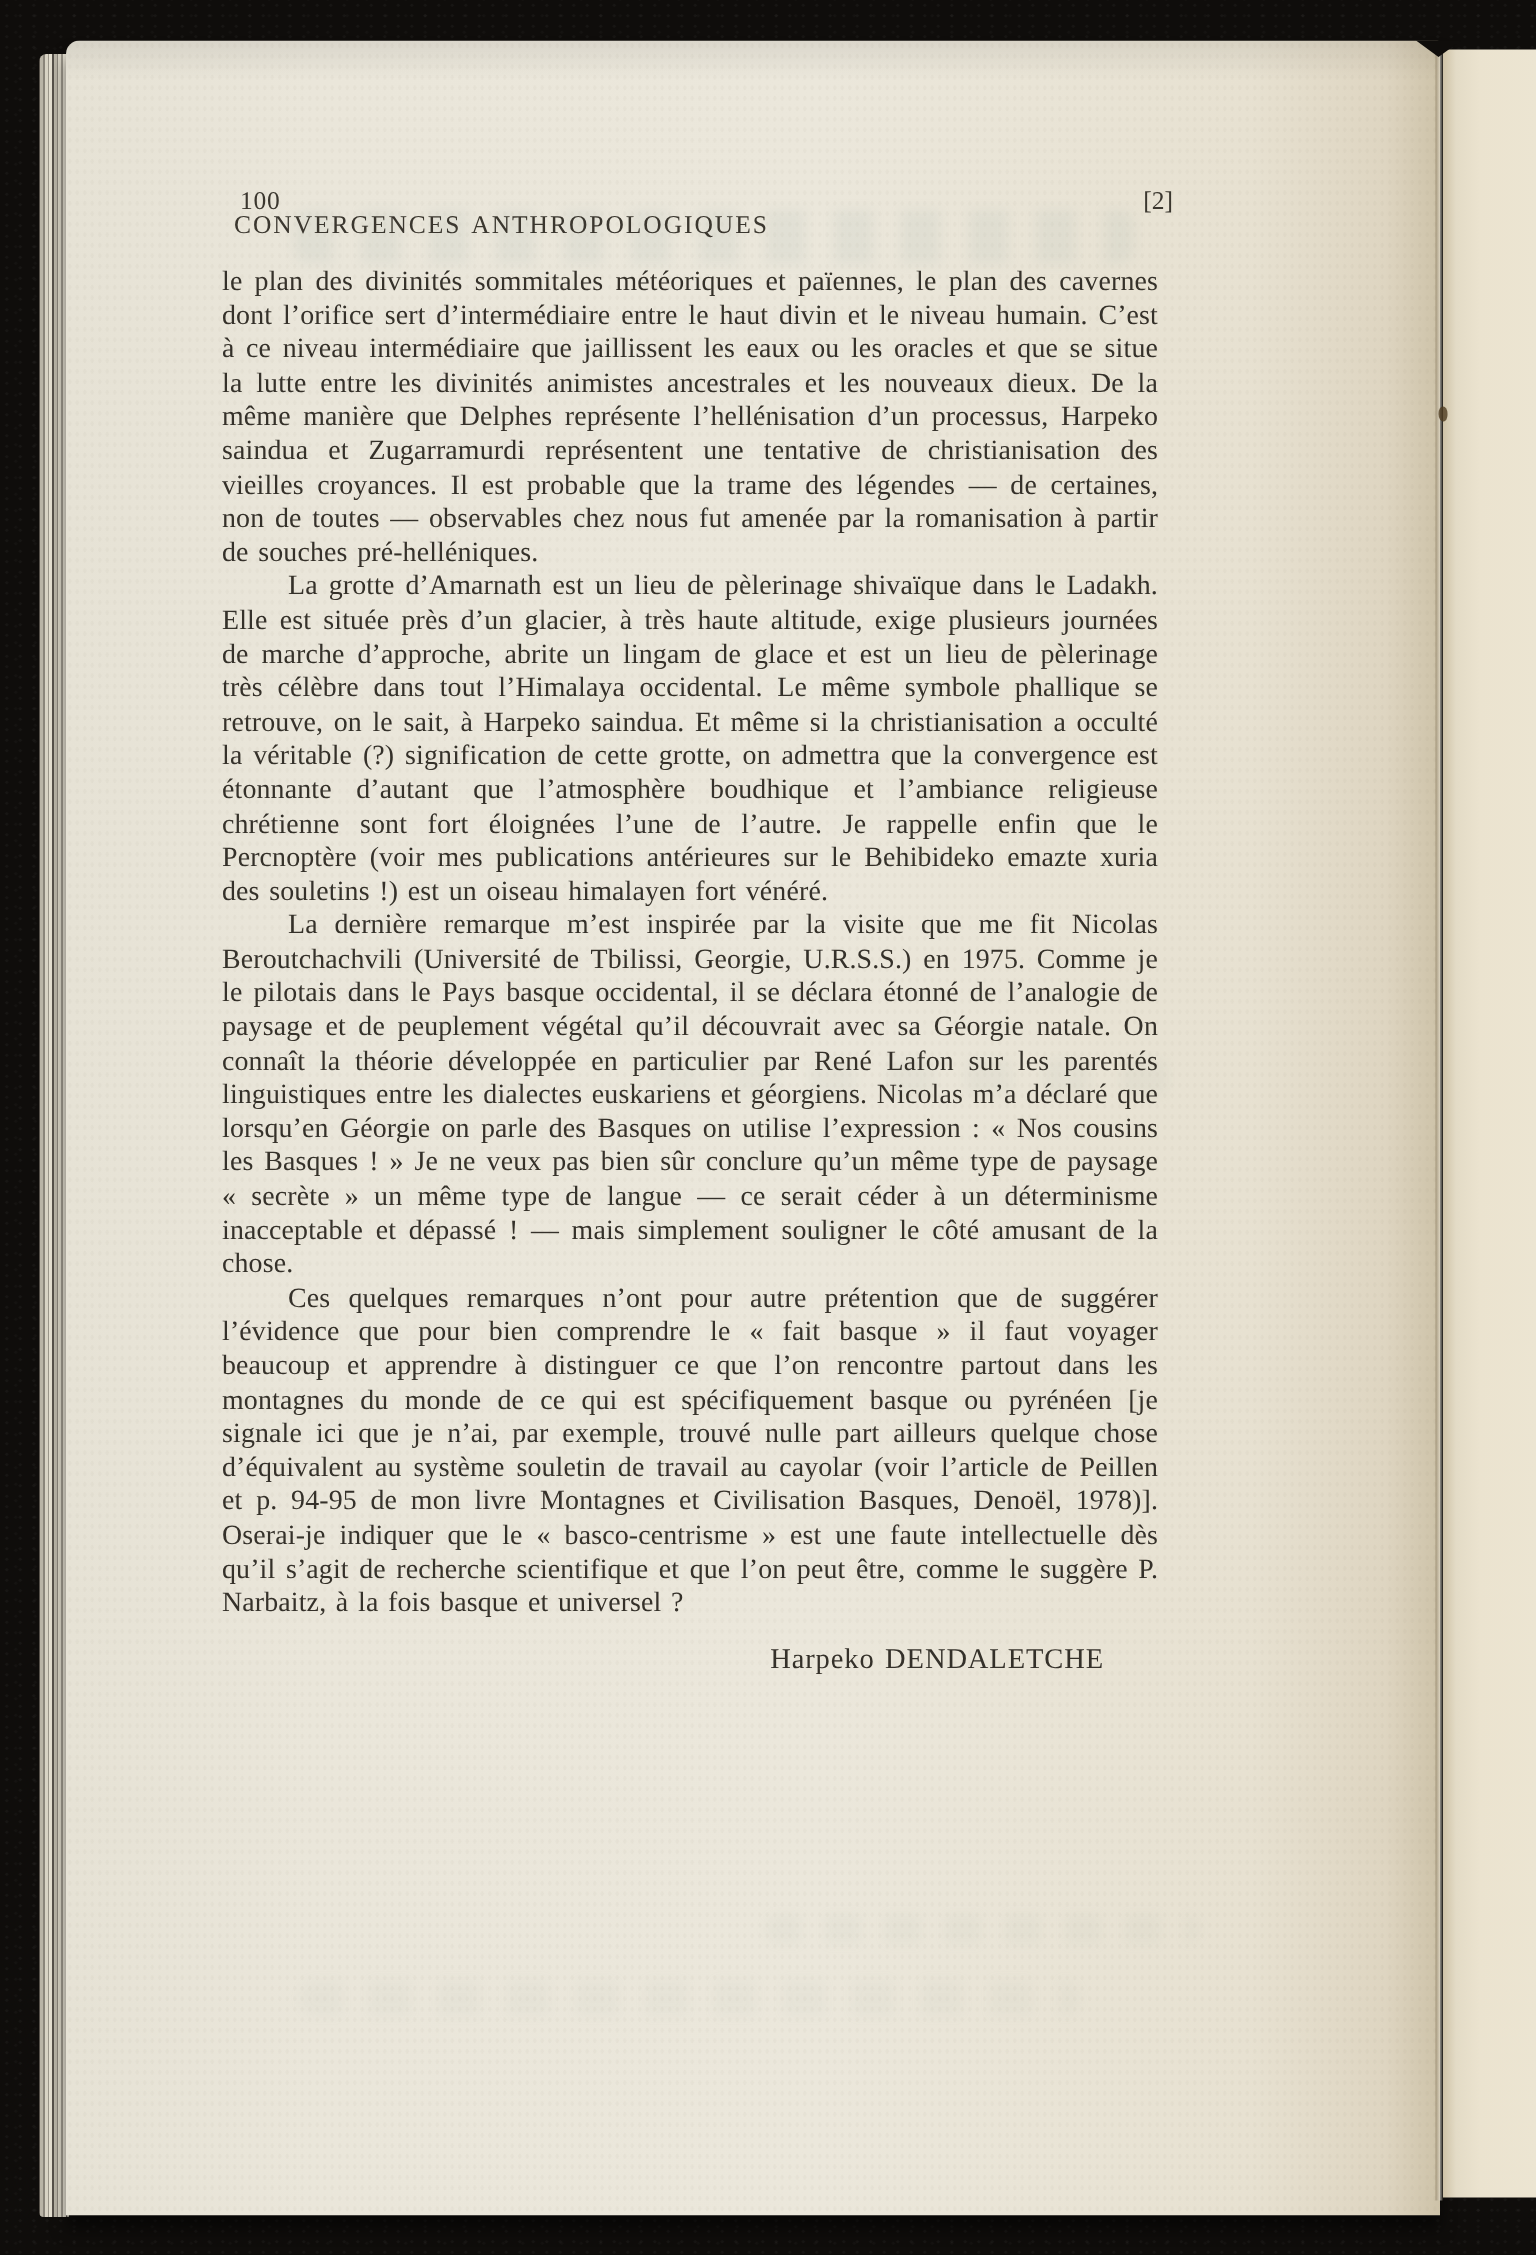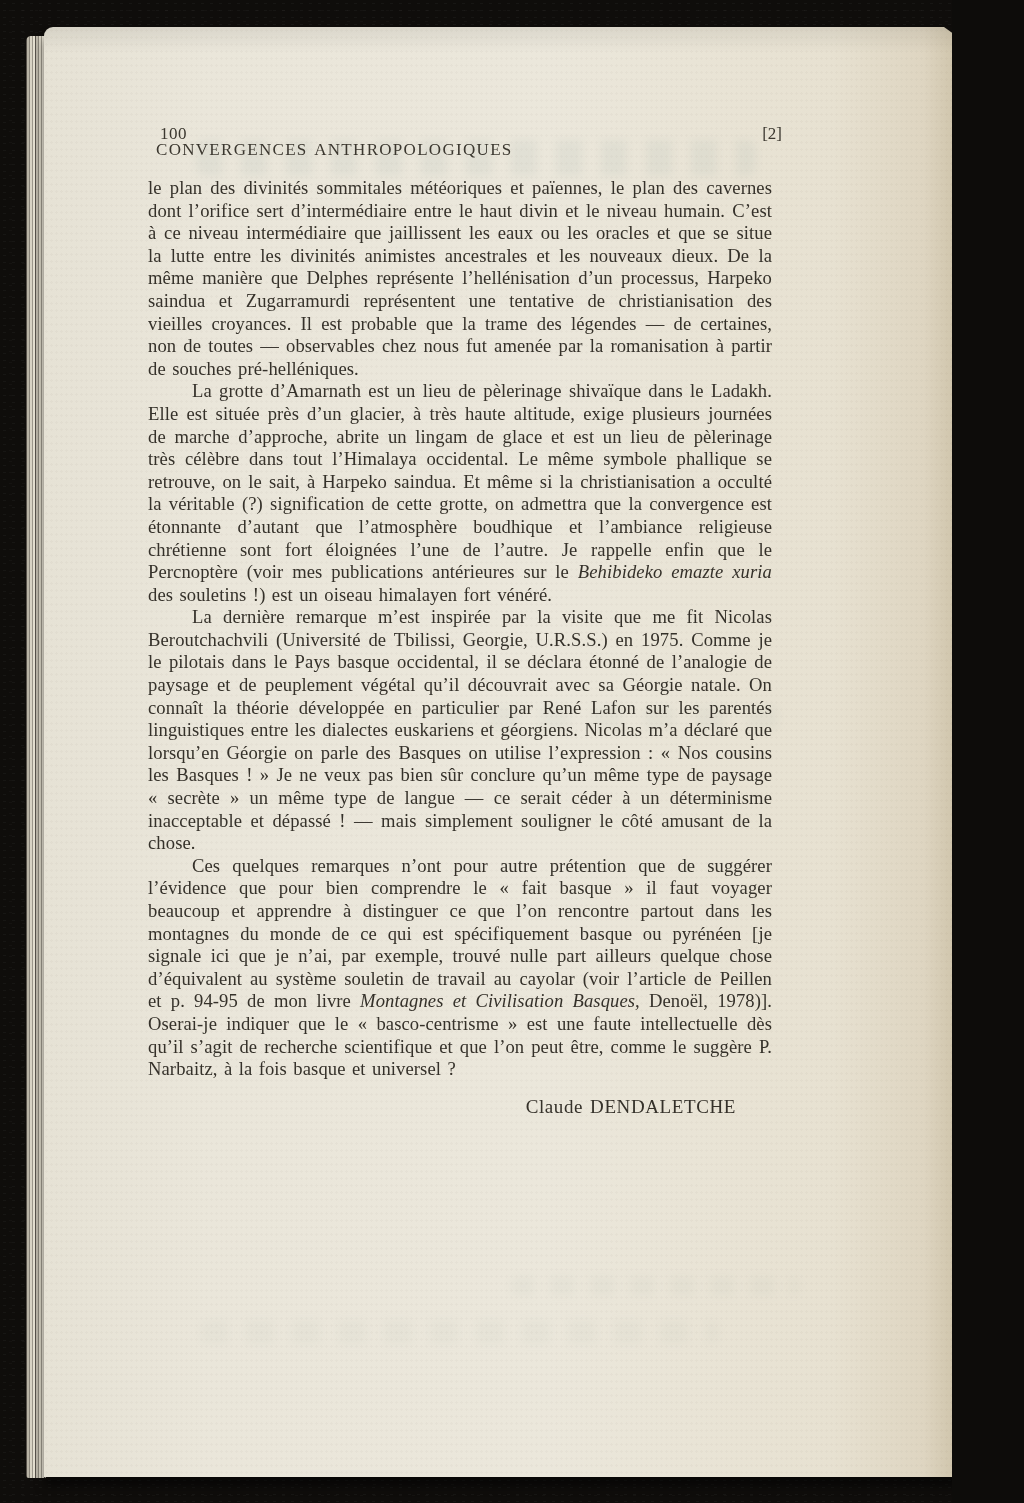--- a/index.html
+++ b/index.html
@@ -4,21 +4,21 @@
 <style>
   html, body { margin: 0; padding: 0; }
   body {
     width: 1024px; height: 1503px;
     background: #0d0c0a;
     font-family: "Liberation Serif", "DejaVu Serif", serif;
     overflow: hidden;
   }
   .scene {
     position: relative;
-    width: 952px; height: 1503px;
+    width: 1024px; height: 1503px;
     background:
       radial-gradient(rgba(255,255,255,0.035) 1px, transparent 1.2px),
       radial-gradient(rgba(255,255,255,0.025) 1px, transparent 1.2px),
       #0f0d0b;
     background-size: 9px 7px, 13px 11px;
     background-position: 0 0, 4px 5px;
     overflow: hidden;
   }
   
   .page-stack {
@@ -74,21 +74,21 @@
   }
   .page-header .marker { position: absolute; right: 0; top: 0; }
   
   .text-block {
     position: absolute; left: 148px; top: 177px; width: 624px;
     color: #35312a; font-size: 18.6px; line-height: 22.6px;
     text-align: justify; word-spacing: 0.09em; letter-spacing: 0.005em;
   }
   .text-block p { margin: 0; }
   .text-block p.indent { text-indent: 44px; }
-  .text-block .it { font-style: italic; }
+  .text-block .it { }
   .signature {
     margin-top: 15px; text-align: right; padding-right: 36px;
     font-size: 19px; letter-spacing: .6px; color: #35312a;
   }
   
   .ghost { position: absolute; filter: blur(4px); pointer-events: none; border-radius: 10px; }
   .ghost-title {
     left: 196px; top: 140px; width: 560px; height: 36px; opacity: .5;
     background: repeating-linear-gradient(90deg,
       rgba(168,182,176,0.30) 0 26px, rgba(0,0,0,0) 26px 45px);
@@ -131,21 +131,21 @@
     <span class="marker">[2]</span>
   </div>
 
   <div class="text-block">
     <div id="paragraphs">
         <p class=""><span>le plan des divinités sommitales météoriques et païennes, le plan des cavernes dont l’orifice sert d’intermédiaire entre le haut divin et le niveau humain. C’est à ce niveau intermédiaire que jaillissent les eaux ou les oracles et que se situe la lutte entre les divinités animistes ancestrales et les nouveaux dieux. De la même manière que Delphes représente l’hellénisation d’un processus, Harpeko saindua et Zugarramurdi représentent une tentative de christianisation des vieilles croyances. Il est probable que la trame des légendes — de certaines, non de toutes — observables chez nous fut amenée par la romanisation à partir de souches pré-helléniques.</span></p>
         <p class="indent"><span>La grotte d’Amarnath est un lieu de pèlerinage shivaïque dans le Ladakh. Elle est située près d’un glacier, à très haute altitude, exige plusieurs journées de marche d’approche, abrite un lingam de glace et est un lieu de pèlerinage très célèbre dans tout l’Himalaya occidental. Le même symbole phallique se retrouve, on le sait, à Harpeko saindua. Et même si la christianisation a occulté la véritable (?) signification de cette grotte, on admettra que la convergence est étonnante d’autant que l’atmosphère boudhique et l’ambiance religieuse chrétienne sont fort éloignées l’une de l’autre. Je rappelle enfin que le Percnoptère (voir mes publications antérieures sur le </span><span class="it">Behibideko emazte xuria</span><span> des souletins !) est un oiseau himalayen fort vénéré.</span></p>
         <p class="indent"><span>La dernière remarque m’est inspirée par la visite que me fit Nicolas Beroutchachvili (Université de Tbilissi, Georgie, U.R.S.S.) en 1975. Comme je le pilotais dans le Pays basque occidental, il se déclara étonné de l’analogie de paysage et de peuplement végétal qu’il découvrait avec sa Géorgie natale. On connaît la théorie développée en particulier par René Lafon sur les parentés linguistiques entre les dialectes euskariens et géorgiens. Nicolas m’a déclaré que lorsqu’en Géorgie on parle des Basques on utilise l’expression : « Nos cousins les Basques ! » Je ne veux pas bien sûr conclure qu’un même type de paysage « secrète » un même type de langue — ce serait céder à un déterminisme inacceptable et dépassé ! — mais simplement souligner le côté amusant de la chose.</span></p>
         <p class="indent"><span>Ces quelques remarques n’ont pour autre prétention que de suggérer l’évidence que pour bien comprendre le « fait basque » il faut voyager beaucoup et apprendre à distinguer ce que l’on rencontre partout dans les montagnes du monde de ce qui est spécifiquement basque ou pyrénéen [je signale ici que je n’ai, par exemple, trouvé nulle part ailleurs quelque chose d’équivalent au système souletin de travail au cayolar (voir l’article de Peillen et p. 94-95 de mon livre </span><span class="it">Montagnes et Civilisation Basques,</span><span> Denoël, 1978)]. Oserai-je indiquer que le « basco-centrisme » est une faute intellectuelle dès qu’il s’agit de recherche scientifique et que l’on peut être, comme le suggère P. Narbaitz, à la fois basque et universel ?</span></p>
       </div>
-    <div class="signature">Claude DENDALETCHE</div>
+    <div class="signature">Harpeko DENDALETCHE</div>
   </div>
 
   <div class="crease-line"></div>
   <div class="right-page"></div>
   <div class="gutter-notch"></div>
   <div class="gutter-speck"></div>
 
 </div>
 
 </body></html>

